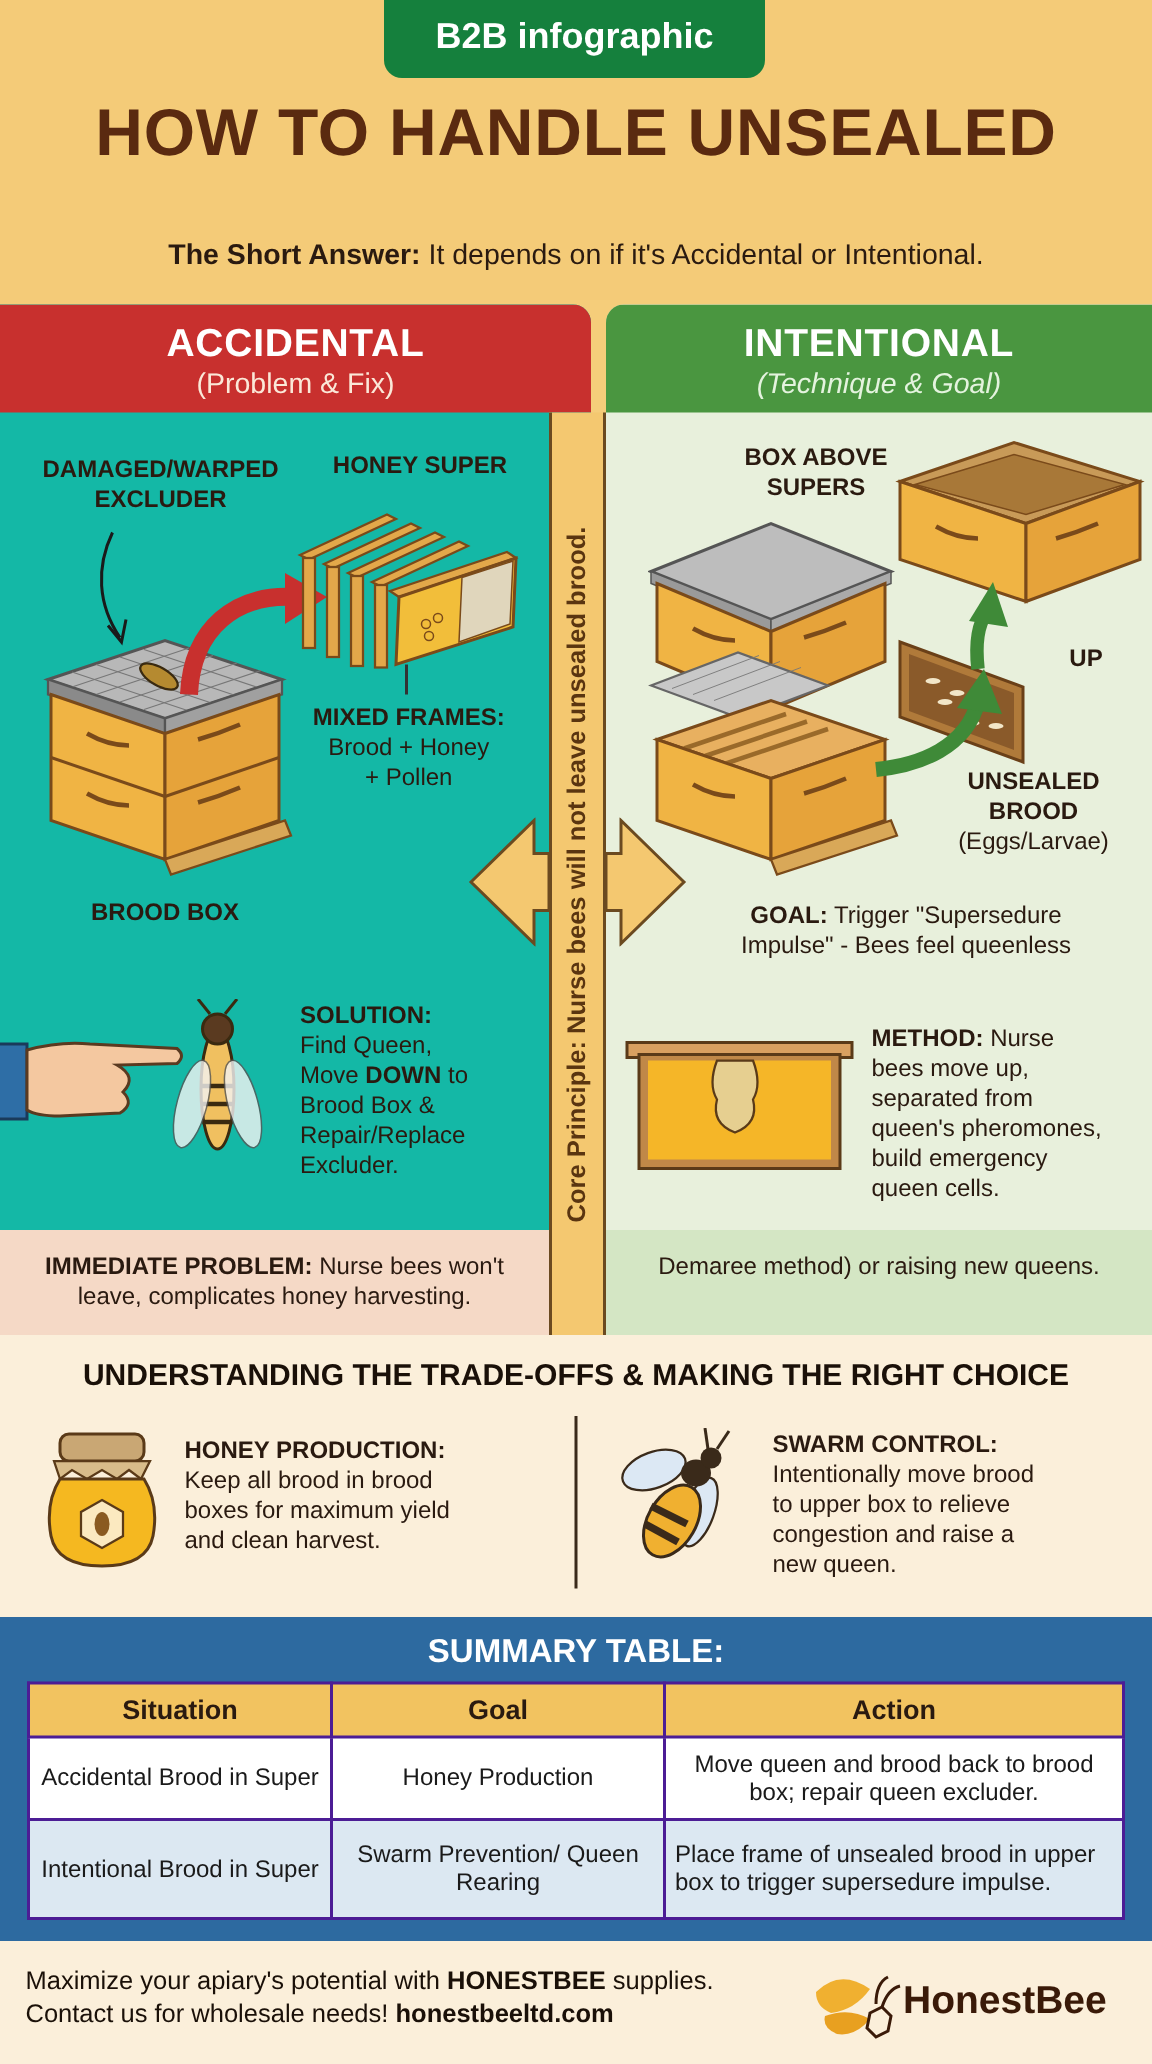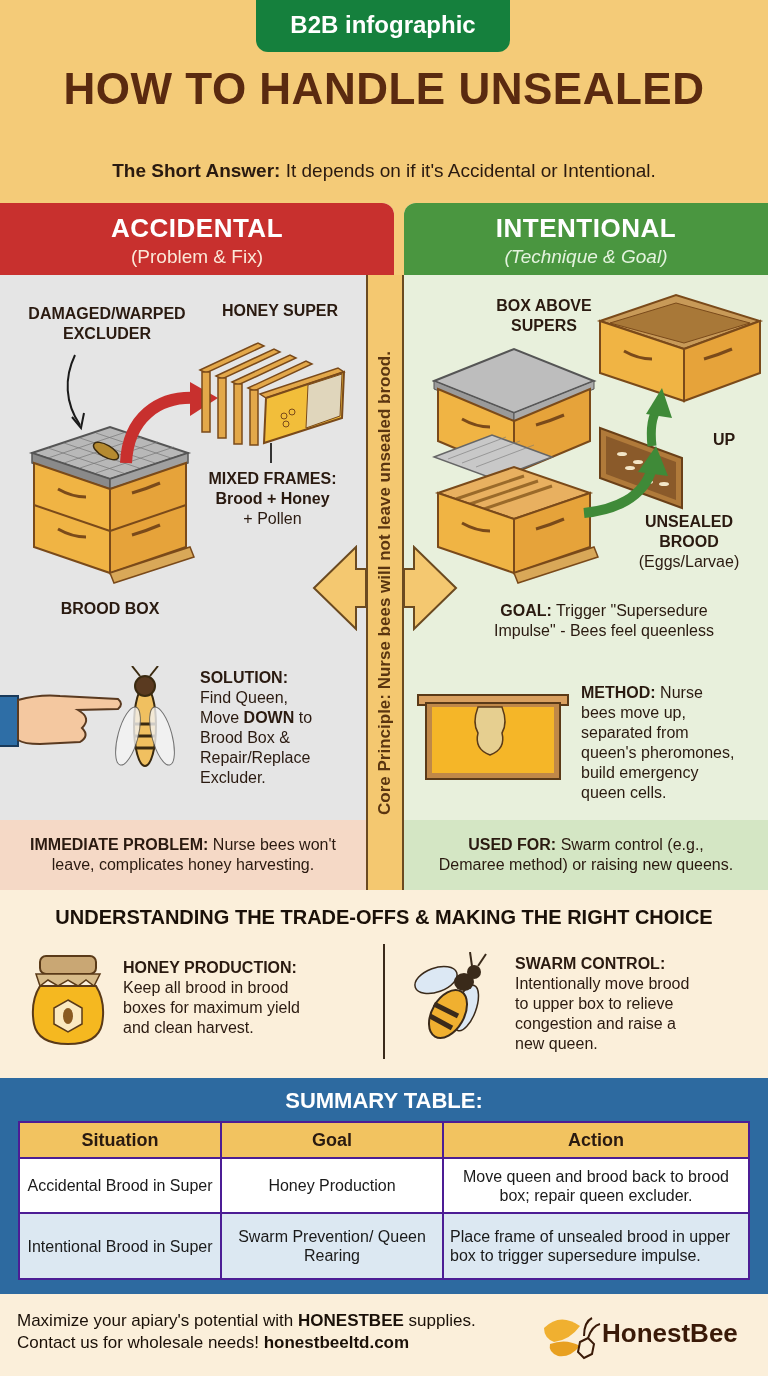--- a/index.html
+++ b/index.html
@@ -6,21 +6,21 @@
   html, body { width: 768px; height: 1376px; overflow: hidden; }
   body { font-family: "Liberation Sans", "DejaVu Sans", sans-serif; background: #f5cd7a; color: #2a1a10; position: relative; }
 
   .header { position: absolute; left: 0; top: 0; width: 768px; height: 200px; background: #f4cb78; text-align: center; }
   .badge { position: absolute; left: 256px; top: 0; width: 254px; height: 52px; background: #15803d; border-radius: 0 0 12px 12px; color: #fff; font-weight: bold; font-size: 24px; line-height: 50px; }
   .title { position: absolute; left: 0; top: 64px; width: 768px; color: #5a2a10; font-weight: 900; font-size: 44px; line-height: 50px; letter-spacing: 0.5px; }
   .short { position: absolute; left: 0; top: 160px; width: 768px; font-size: 19px; color: #2a1a10; }
   .short b { font-weight: bold; }
 
   .panel { position: absolute; top: 203px; height: 687px; overflow: hidden; }
-  .panel.left { left: 0; width: 394px; background: #e5e5e5; border-radius: 0 12px 0 0; }
+  .panel.left { left: 0; width: 394px; background: #14b8a6; border-radius: 0 12px 0 0; }
   .panel.right { left: 404px; width: 364px; background: #e8f0dc; border-radius: 12px 0 0 0; }
   .panel-head { height: 72px; text-align: center; color: #fff; padding-top: 10px; }
   .left .panel-head { background: #c8302e; }
   .right .panel-head { background: #4a9640; }
   .panel-head .h { font-weight: bold; font-size: 26px; letter-spacing: 0.5px; }
   .panel-head .s { font-size: 19px; margin-top: 2px; color: #fbe8d8; }
   .right .panel-head .s { color: #e4f3de; font-style: italic; }
 
   .lbl { position: absolute; font-weight: bold; font-size: 16px; line-height: 20px; text-align: center; color: #2a1a10; }
   .txt { position: absolute; font-size: 16px; line-height: 20px; color: #2a1a10; }
@@ -130,21 +130,21 @@
     <polygon points="68,70 146,44 144,90 66,115" fill="#f2be3a" stroke="#7a4a1a" stroke-width="2"></polygon>
     <polygon points="110,57 144,46 142,88 108,100" fill="#e0d6bc" stroke="#7a4a1a" stroke-width="1"></polygon>
     <circle cx="86" cy="88" r="3" fill="none" stroke="#7a4a1a"></circle>
       <circle cx="94" cy="84" r="3" fill="none" stroke="#7a4a1a"></circle>
       <circle cx="88" cy="96" r="3" fill="none" stroke="#7a4a1a"></circle>
   </svg>
   <div style="position:absolute; left:270px; top:240px; width:2px; height:20px; background:#333;"></div>
 
   <div class="lbl" style="left:200px; top:266px; width:145px;">
     <div>MIXED FRAMES:</div>
-    <div style="font-weight:bold;">Brood + Honey</div>
+    <div style="font-weight:normal;">Brood + Honey</div>
     <div style="font-weight:normal;">+ Pollen</div>
   </div>
 
   <div class="lbl" style="left:40px; top:396px; width:140px;">BROOD BOX</div>
 
   <svg style="position:absolute; left:0px; top:463px;" width="190" height="120">
     <rect x="-4" y="30" width="22" height="50" fill="#2e6ea6" stroke="#1a3a5a" stroke-width="2"></rect>
     <path d="M18 34 Q 40 28 60 30 L 118 33 Q 124 38 118 43 L 78 44 Q 92 52 82 62 Q 90 70 80 76 L 40 78 Q 24 78 18 74 Z" fill="#f4c8a0" stroke="#5a3a20" stroke-width="2"></path>
     <ellipse cx="145" cy="60" rx="11" ry="40" fill="#f0c060" stroke="#3a2a10" stroke-width="2"></ellipse>
     <g stroke="#3a2a10" stroke-width="3">
@@ -268,21 +268,20 @@
     <div>bees move up,</div>
     <div>separated from</div>
     <div>queen's pheromones,</div>
     <div>build emergency</div>
     <div>queen cells.</div>
   </div>
 </div>
 
 <div class="footer-band right-band">
   <div class="txt" style="left:0; top:15px; width:364px; text-align:center;">
-    <div><b>USED FOR:</b><span> Swarm control (e.g.,</span></div>
     <div>Demaree method) or raising new queens.</div>
   </div>
 </div>
 
 <div class="divider">
   <div class="vt">Core Principle: Nurse bees will not leave unsealed brood.</div>
 </div>
 <svg style="position:absolute; left:312px; top:545px;" width="146" height="86">
   <polygon points="2,43 44,2 44,24 54,24 54,62 44,62 44,84" fill="#f4c870" stroke="#6b4a20" stroke-width="2"></polygon>
   <polygon points="144,43 102,2 102,24 92,24 92,62 102,62 102,84" fill="#f4c870" stroke="#6b4a20" stroke-width="2"></polygon>

